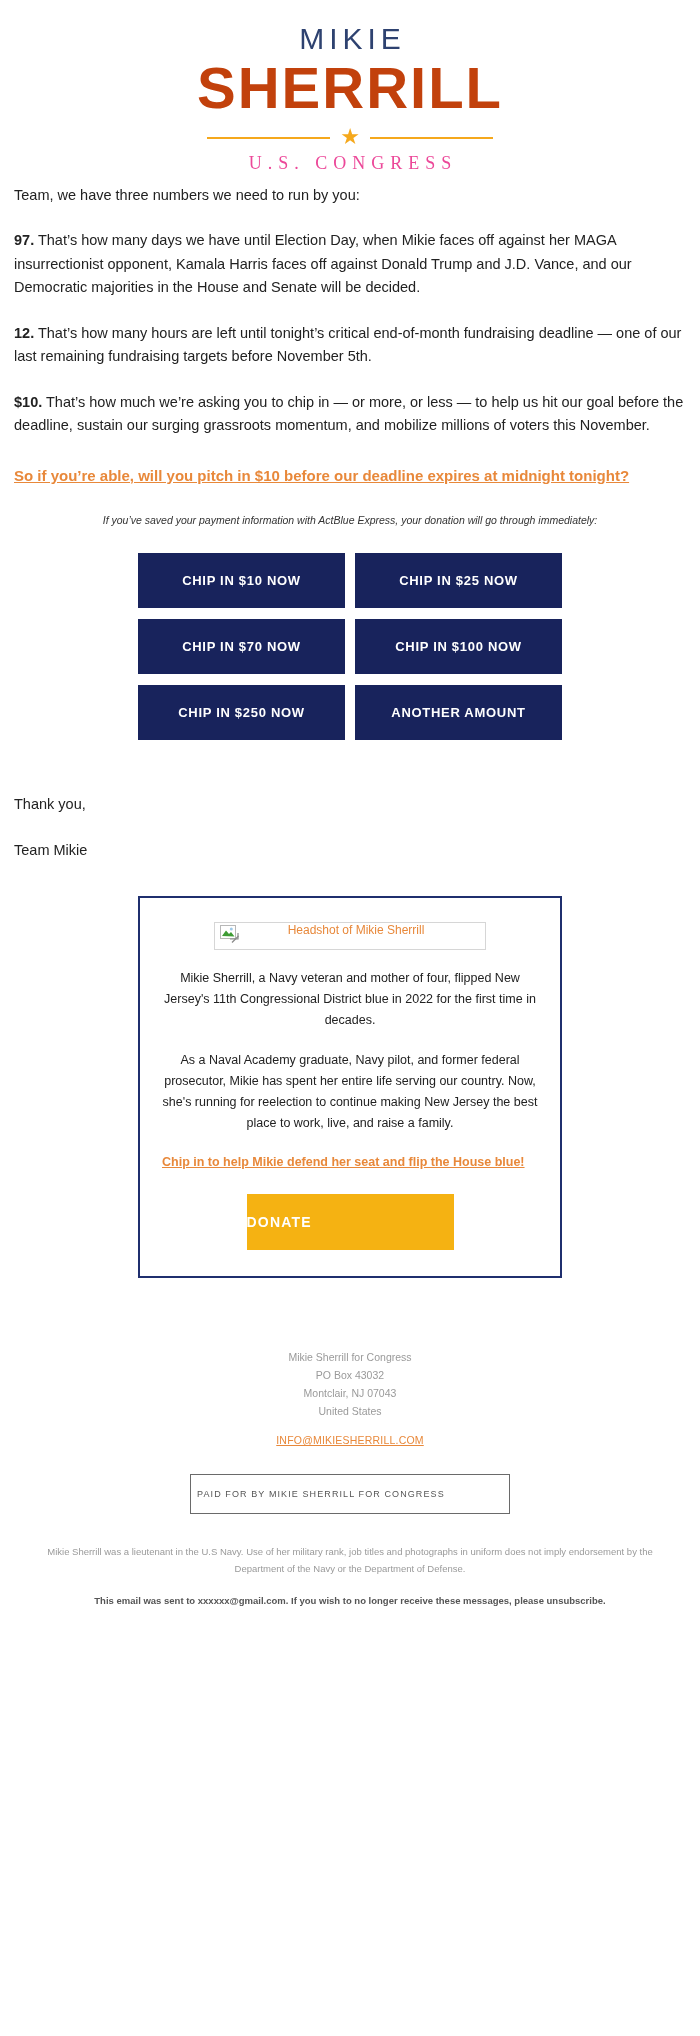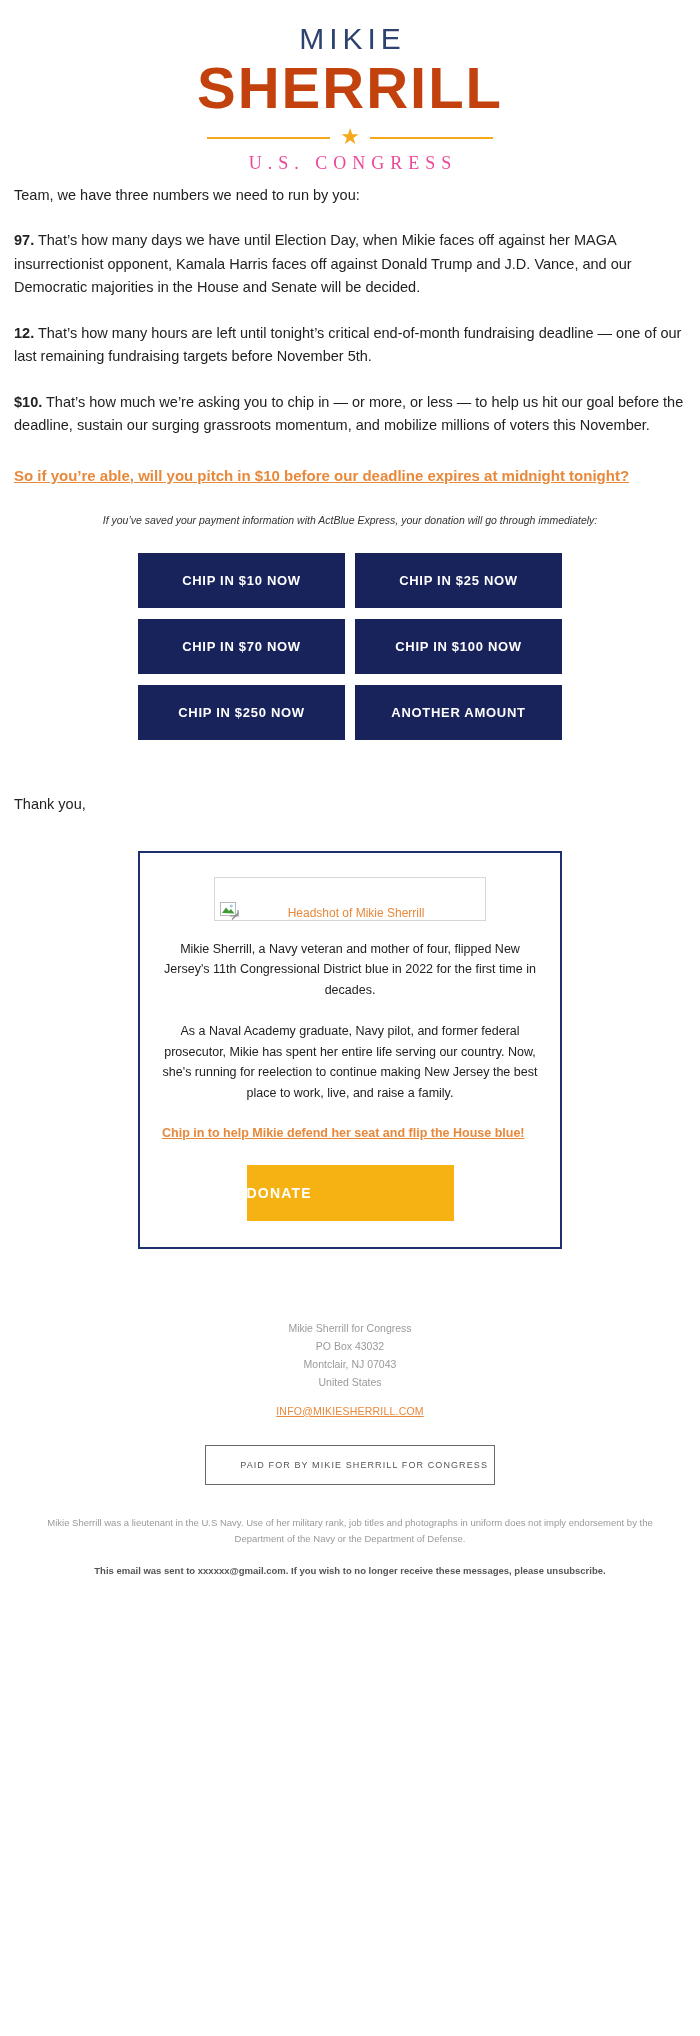--- a/index.html
+++ b/index.html
@@ -138,25 +138,25 @@
   
   .bio-card {
     width: 424px;
     margin: 34px auto 0 auto;
     border: 2px solid #1f2f6e;
     background: #ffffff;
     padding: 18px 22px 26px 22px;
   }
   .broken-img {
     width: 272px;
-    height: 44px;
+    height: 28px;
     margin: 6px auto 18px auto;
     border: 1px solid #d6d6d6;
     display: flex;
-    align-items: flex-end;
+    align-items: flex-start;
     background: #ffffff;
   }
   .broken-img .glyph {
     width: 20px;
     height: 20px;
     margin-left: 4px;
     margin-right: 4px;
     flex: 0 0 auto;
     position: relative;
   }
@@ -212,28 +212,28 @@
   }
   .footer a.email {
     display: inline-block;
     margin-top: 14px;
     font-size: 10.5px;
     color: #e8883a;
     text-decoration: underline;
     letter-spacing: 0.2px;
   }
   .paidfor {
-    width: 290px;
+    width: 320px;
     margin: 26px auto 16px auto;
     border: 1px solid #6a6a6a;
     padding: 14px 6px;
     font-size: 9px;
     letter-spacing: 1.1px;
     color: #555555;
-    text-align: right;
+    text-align: left;
   }
   .disclaimer {
     margin: 30px auto 0 auto;
     width: 630px;
     font-size: 9.5px;
     line-height: 1.72;
     color: #9a9a9a;
     text-align: center;
   }
   .unsub {
@@ -300,20 +300,21 @@
             <a href="#" class="amt-btn">CHIP IN $250 NOW</a>
           </td>
       <td>
             <a href="#" class="amt-btn">ANOTHER AMOUNT</a>
           </td>
     </tr>
   </tbody>
     </table>
 
   <p class="signoff first">Thank you,</p>
+  <p class="signoff">Team Mikie</p>
 
 </div>
 
 <div class="bio-card">
 
   <div class="broken-img">
     <span class="glyph">
       <svg width="20" height="20" viewBox="0 0 20 20" xmlns="http://www.w3.org/2000/svg">
         <rect x="1.5" y="2.5" width="15" height="13" fill="#ffffff" stroke="#b8b8b8" stroke-width="1"></rect>
         <path d="M3 13 L7 7.5 L10 11 L12 9 L15.5 13.5 Z" fill="#3f9c35"></path>

